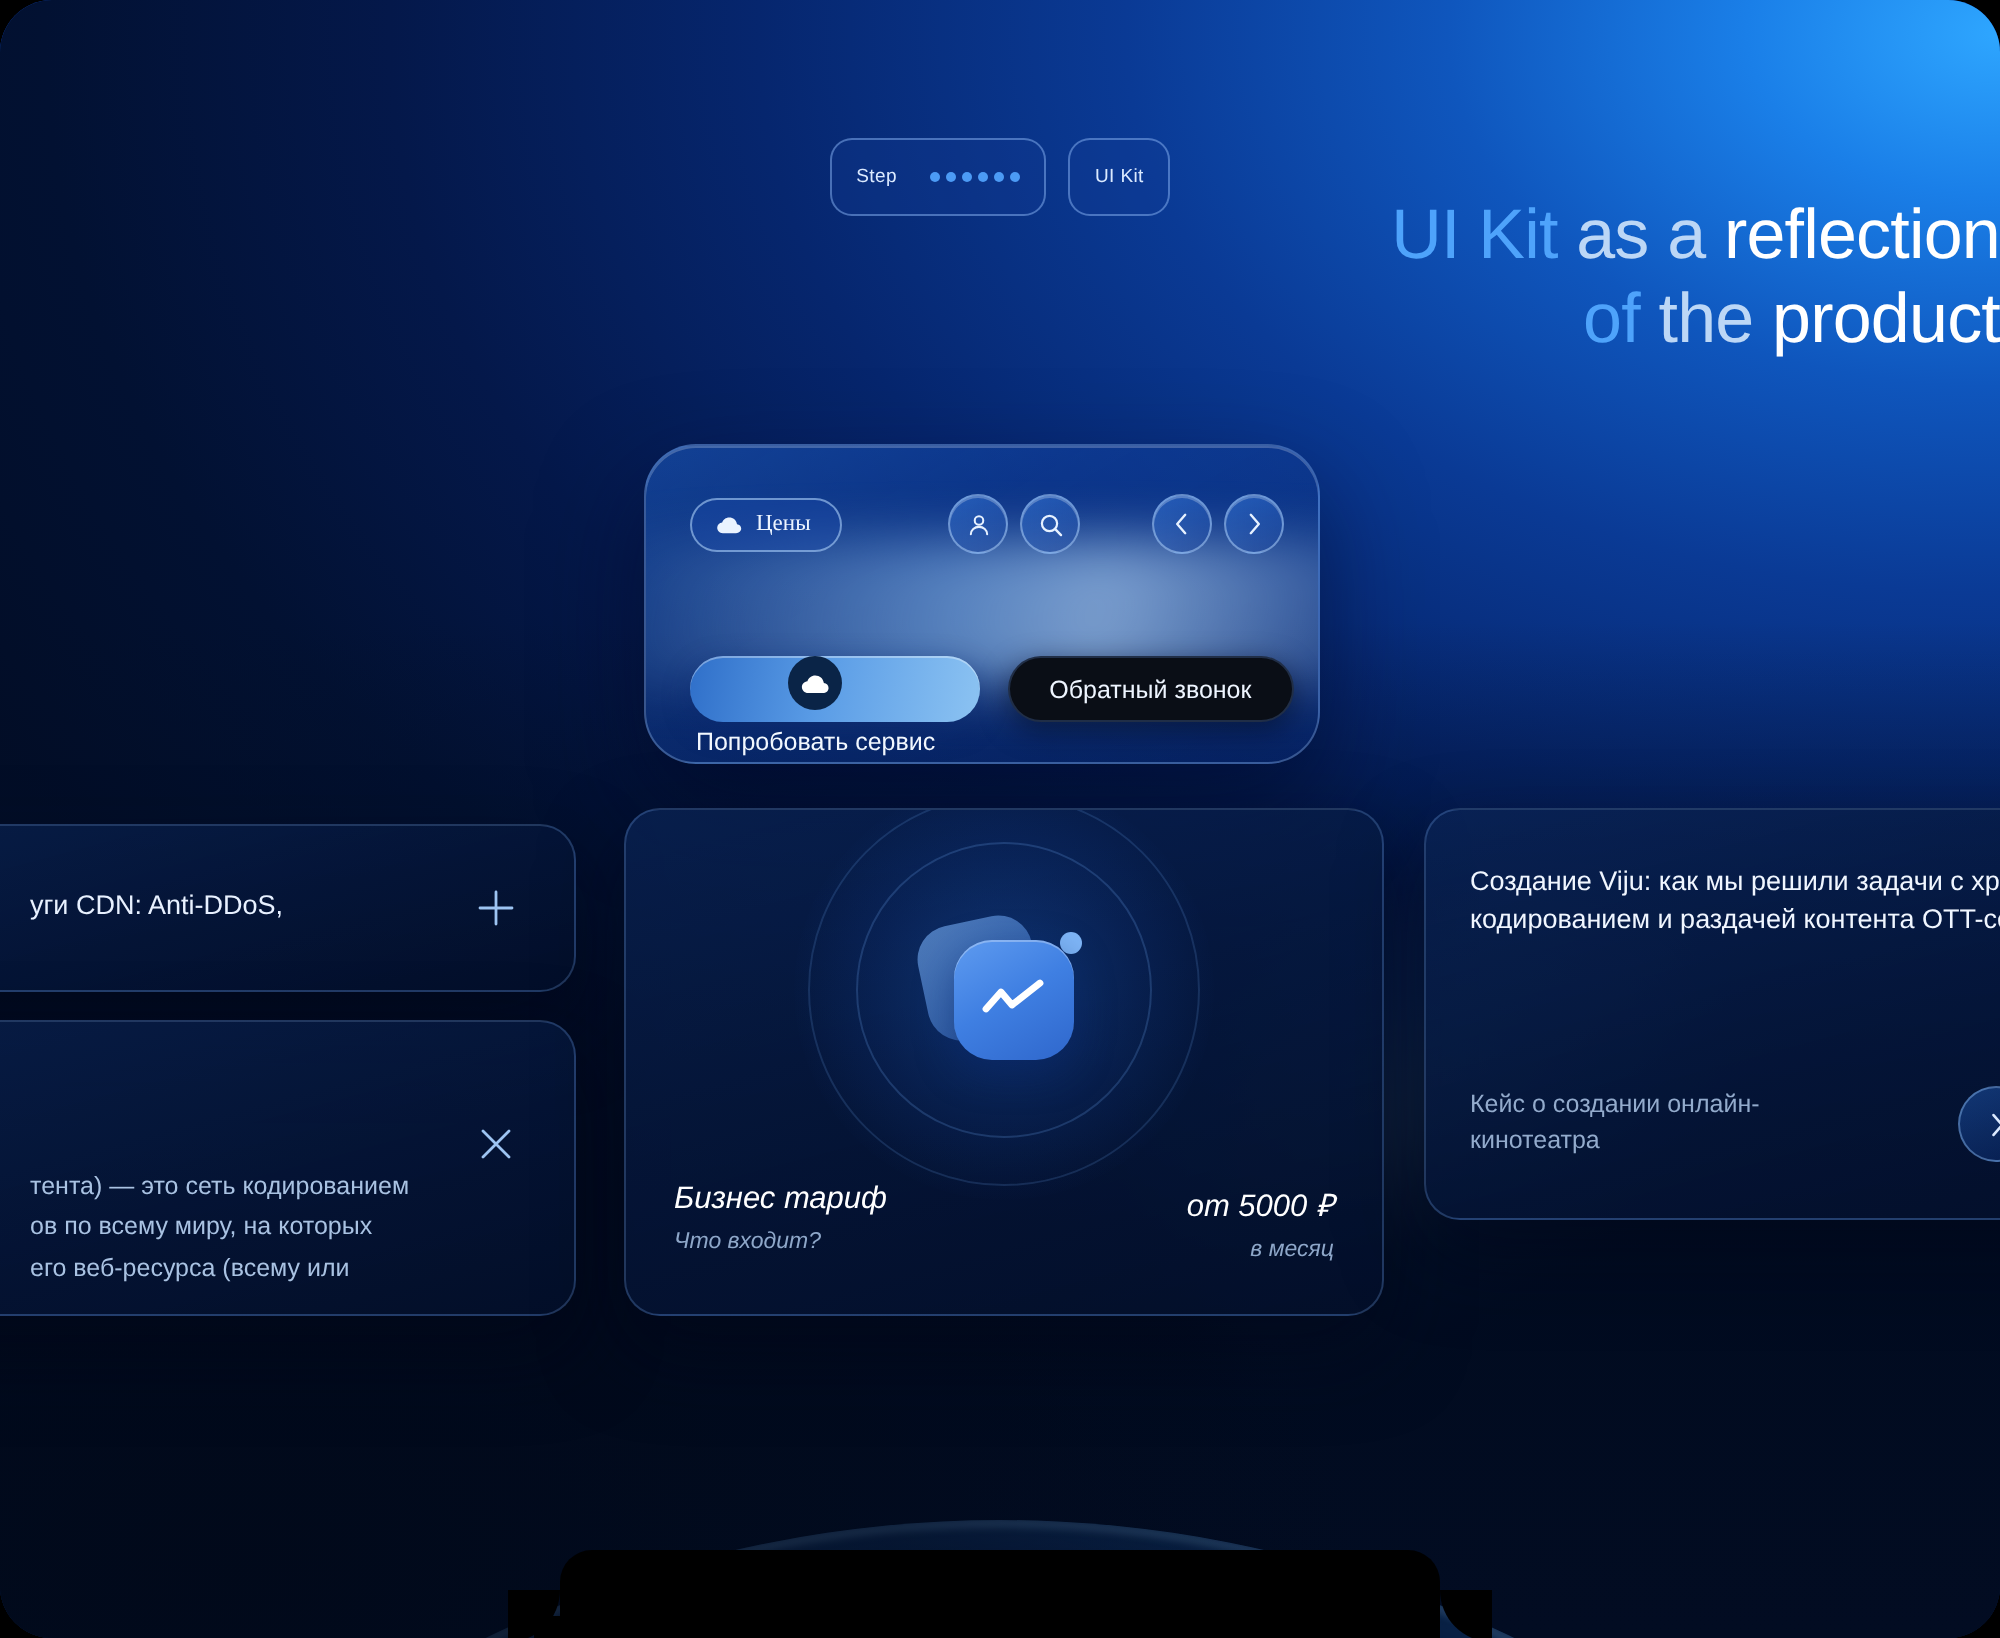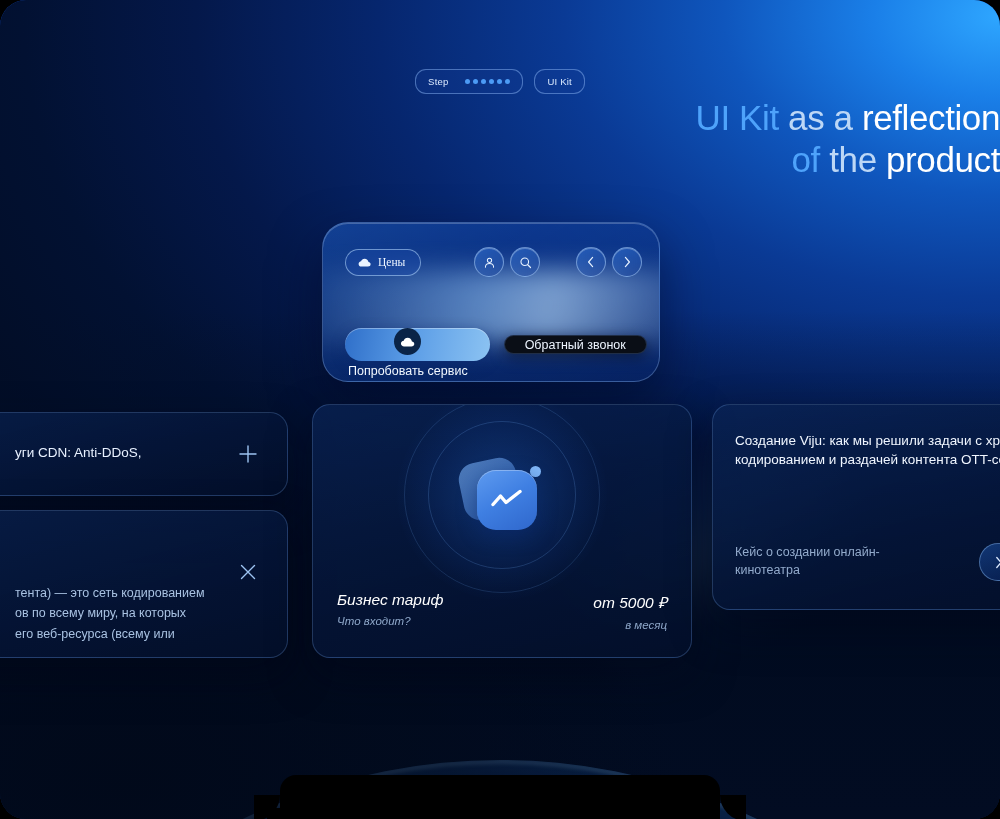--- a/index.html
+++ b/index.html
@@ -61,21 +61,21 @@
     background:radial-gradient(55% 40% at 18% 78%, rgba(120,200,255,.55) 0%, rgba(50,140,245,.3) 35%, rgba(20,90,200,0) 70%);
     transform:rotate(-28deg); filter:blur(10px);
   }
 
   
   #badges {
     position:absolute; top:69px; left:0; right:0;
     display:flex; justify-content:center; gap:11px;
   }
   .pill {
-    height:25px; border-radius:11px; display:flex; align-items:center;
+    height:39px; border-radius:11px; display:flex; align-items:center;
     padding:10px 12px; border:1px solid rgba(150,195,255,.45);
     background:rgba(20,60,150,.3); gap:17px;
   }
   .pill span.lbl { font-size:9.5px; color:#dbeaff; letter-spacing:.2px; font-weight:500; }
   .dots { display:flex; gap:3px; }
   .dots i { width:5px; height:5px; border-radius:50%; background:#4c9bf5; display:block; }
 
   #title {
     position:absolute; top:100px; left:0; right:0; text-align:right;
     font-size:35px; line-height:1.02; font-weight:500; letter-spacing:-.4px;
@@ -126,21 +126,21 @@
     padding:0 22px 0 3px; color:#f2f8ff; font-size:12.5px;
     background:linear-gradient(100deg, #2f6fc9 0%, #5a9ce6 45%, #8cc3f2 100%);
     box-shadow:0 4px 14px rgba(10,40,110,.45), inset 0 1px 0 rgba(255,255,255,.35);
     flex-direction:column;
   }
   #btn-try .badge {
     width:27px; height:27px; border-radius:50%; background:#0a2447;
     display:flex; align-items:center; justify-content:center; flex:0 0 auto;
   }
   #btn-call {
-    height:19px; border-radius:17px; display:flex; align-items:center; justify-content:center;
+    height:33px; border-radius:17px; display:flex; align-items:center; justify-content:center;
     padding:0 20px; color:#eef5ff; font-size:12.5px;
     background:#0a0e16; border:1px solid rgba(90,130,200,.28);
     box-shadow:0 4px 14px rgba(0,5,20,.5);
   }
 
   
   .card {
     position:absolute; border-radius:18px;
     border:1px solid rgba(120,170,240,.26);
     background:linear-gradient(165deg, rgba(10,36,86,.72) 0%, rgba(5,22,58,.82) 55%, rgba(3,15,42,.9) 100%);

